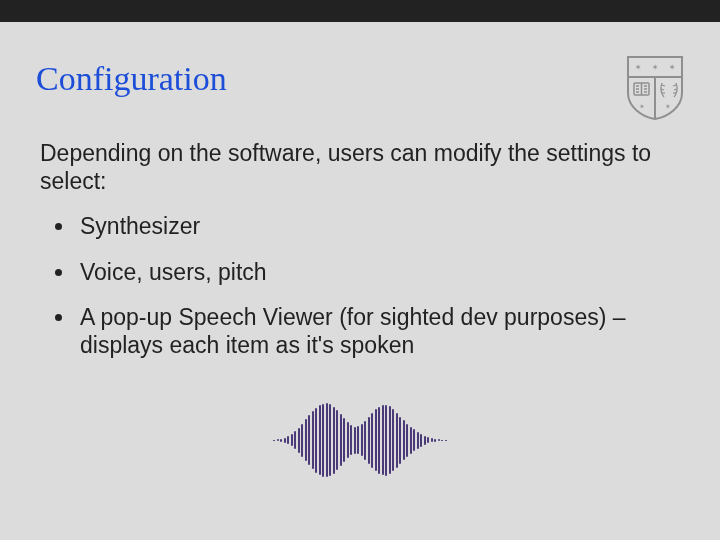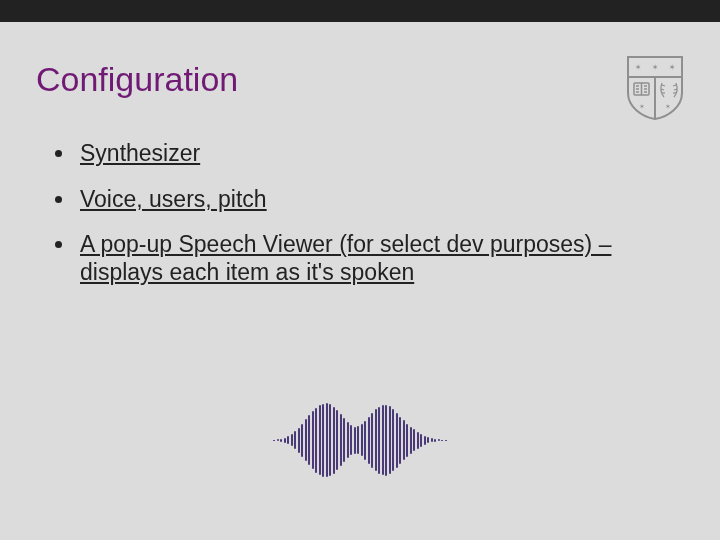--- a/index.html
+++ b/index.html
@@ -22,23 +22,23 @@
     position: absolute;
     top: 0; left: 0;
     width: 100%;
     height: 22px;
     background: #222222;
   }
   .title {
     position: absolute;
     top: 60px;
     left: 36px;
-    font-family: Liberation Sans, sans-serif;
+    font-family: Liberation Serif, serif;
     font-size: 34px;
-    color: #701a75;
+    color: #1d4ed8;
   }
   .shield {
     position: absolute;
     top: 55px;
     right: 36px;
     width: 58px;
     height: 66px;
   }
   .body {
     position: absolute;
@@ -48,21 +48,20 @@
   }
   .intro {
     font-size: 23px;
     line-height: 1.2;
     margin-bottom: 18px;
   }
   ul.bullets {
     list-style-type: disc;
     padding-left: 36px;
     margin: 0;
-    text-decoration: underline;
   }
   ul.bullets li {
     font-size: 23px;
     line-height: 1.2;
     margin-bottom: 18px;
     padding-left: 4px;
   }
   .wave-wrap {
     position: absolute;
     left: 0; right: 0;
@@ -125,24 +124,25 @@
       </g>
 
       <g fill="#8f8f8f" font-size="7" font-family="Arial" text-anchor="middle">
         <text x="16" y="54">✶</text>
         <text x="42" y="54">✶</text>
       </g>
     </svg>
   </div>
 
   <div class="body">
+    <div class="intro">Depending on the software, users can modify the settings to select:</div>
     <ul class="bullets">
       <li>Synthesizer</li>
       <li>Voice, users, pitch</li>
-      <li>A pop-up Speech Viewer (for select dev purposes) – displays each item as it's spoken</li>
+      <li>A pop-up Speech Viewer (for sighted dev purposes) – displays each item as it's spoken</li>
     </ul>
   </div>
 
   <div class="wave-wrap">
     <div class="waveform" id="waveform">
         <div class="bar" style="height: 1px; background: rgb(75, 58, 120);"></div>
         <div class="bar" style="height: 2px; background: rgb(75, 58, 120);"></div>
         <div class="bar" style="height: 3px; background: rgb(75, 58, 120);"></div>
         <div class="bar" style="height: 5px; background: rgb(75, 58, 120);"></div>
         <div class="bar" style="height: 8px; background: rgb(75, 58, 120);"></div>

